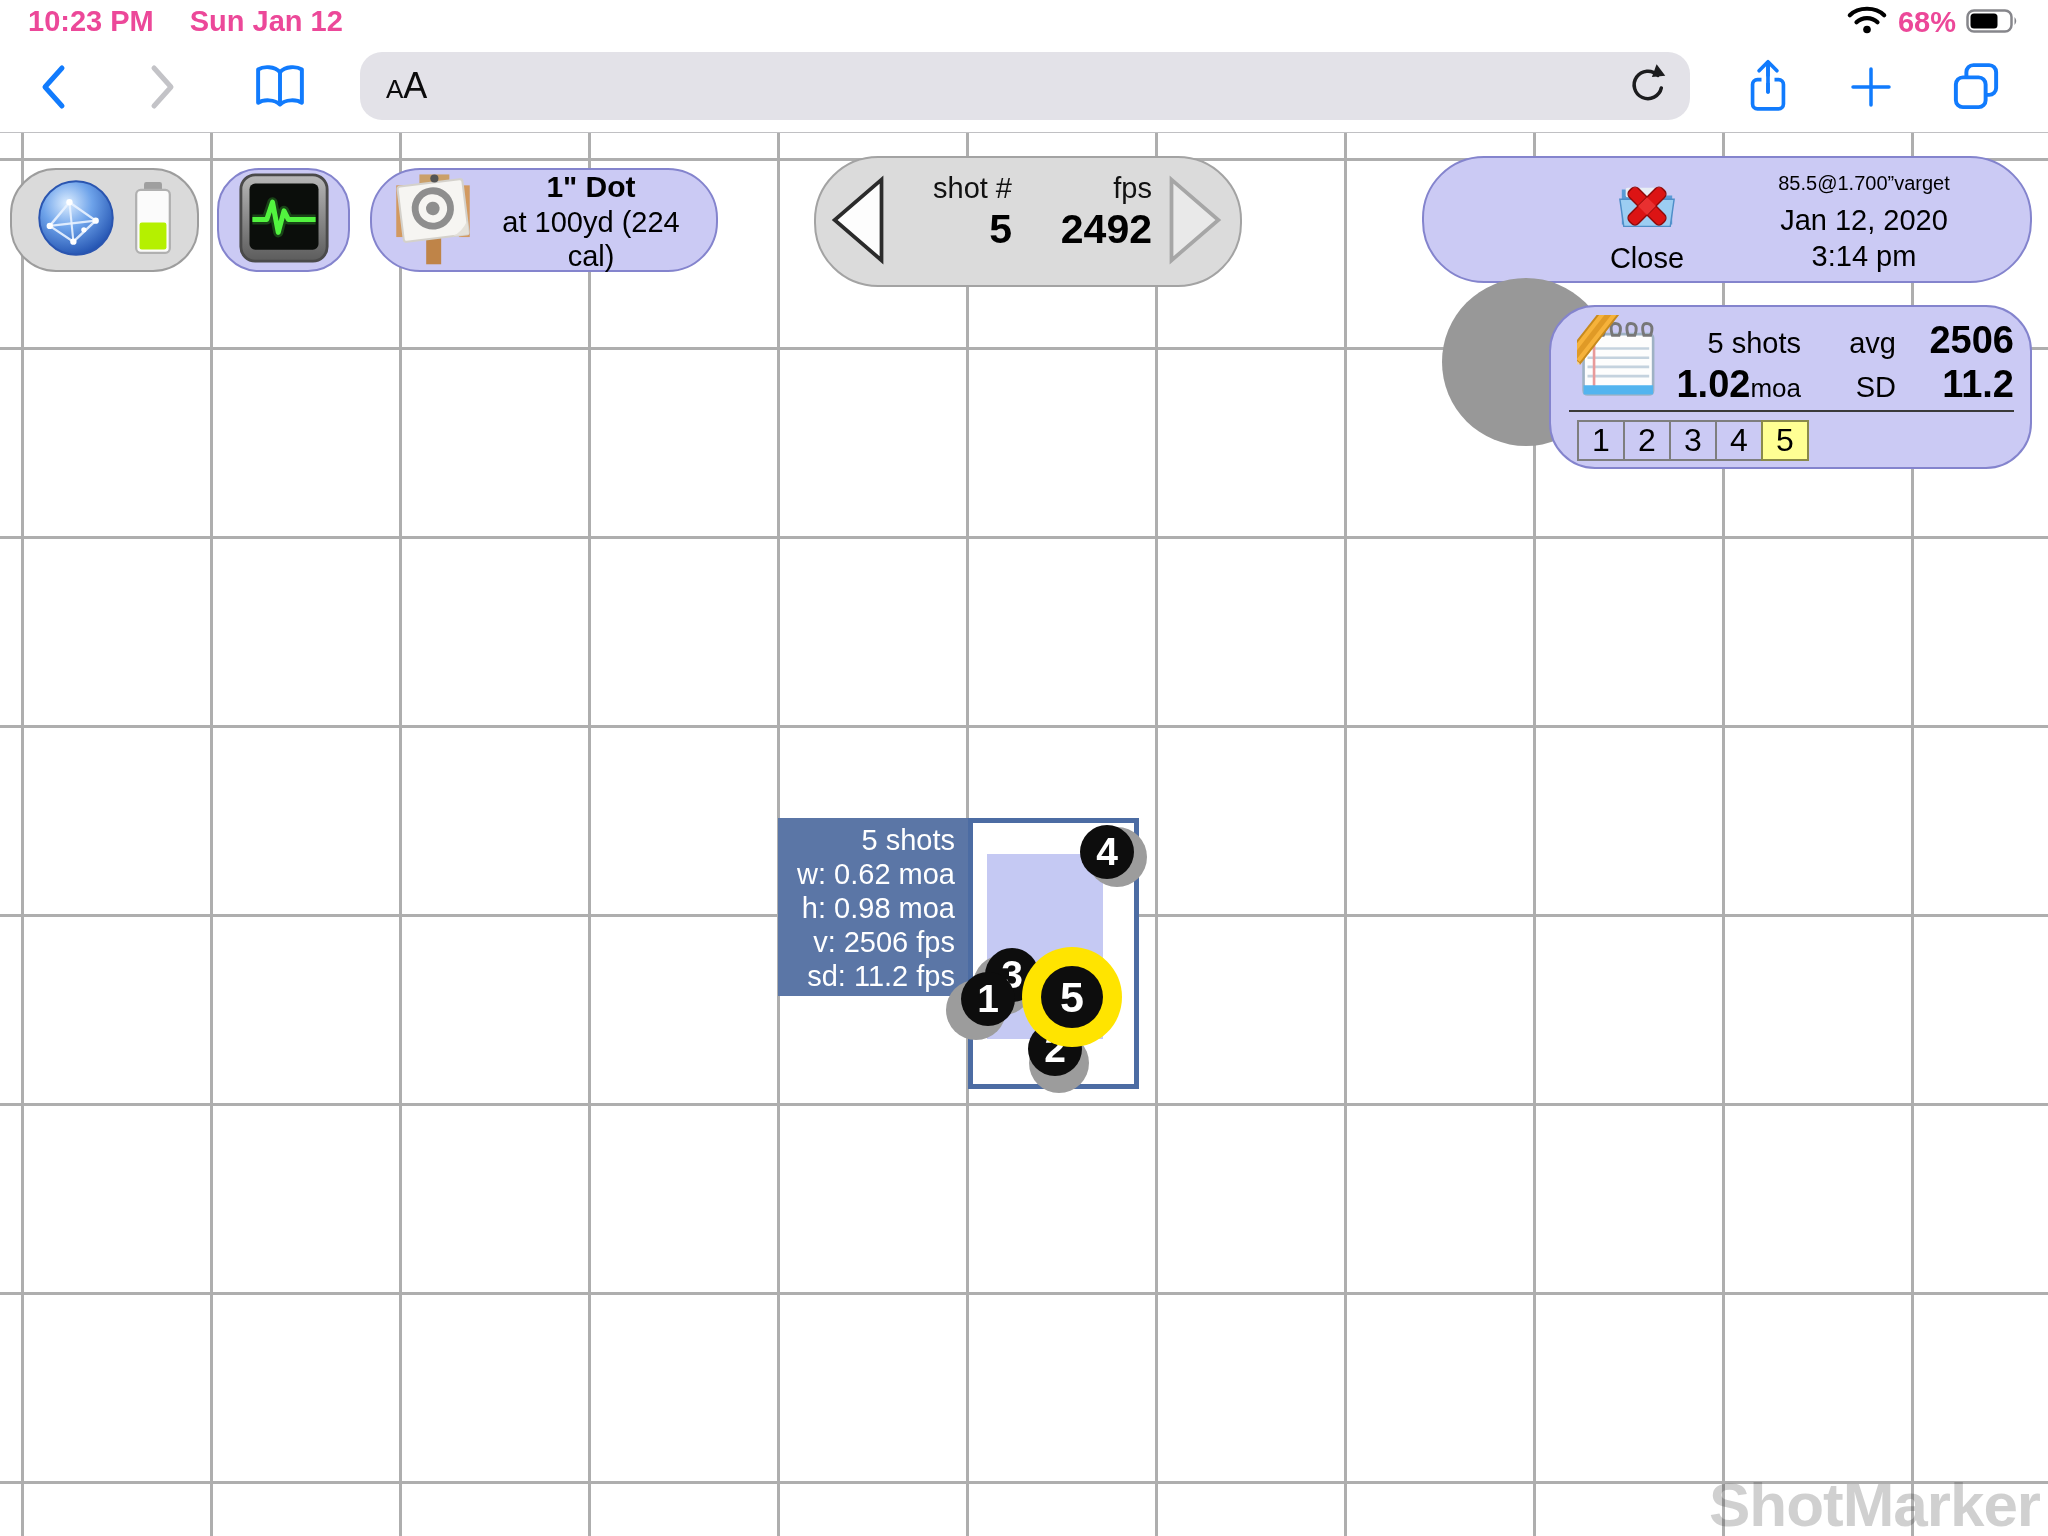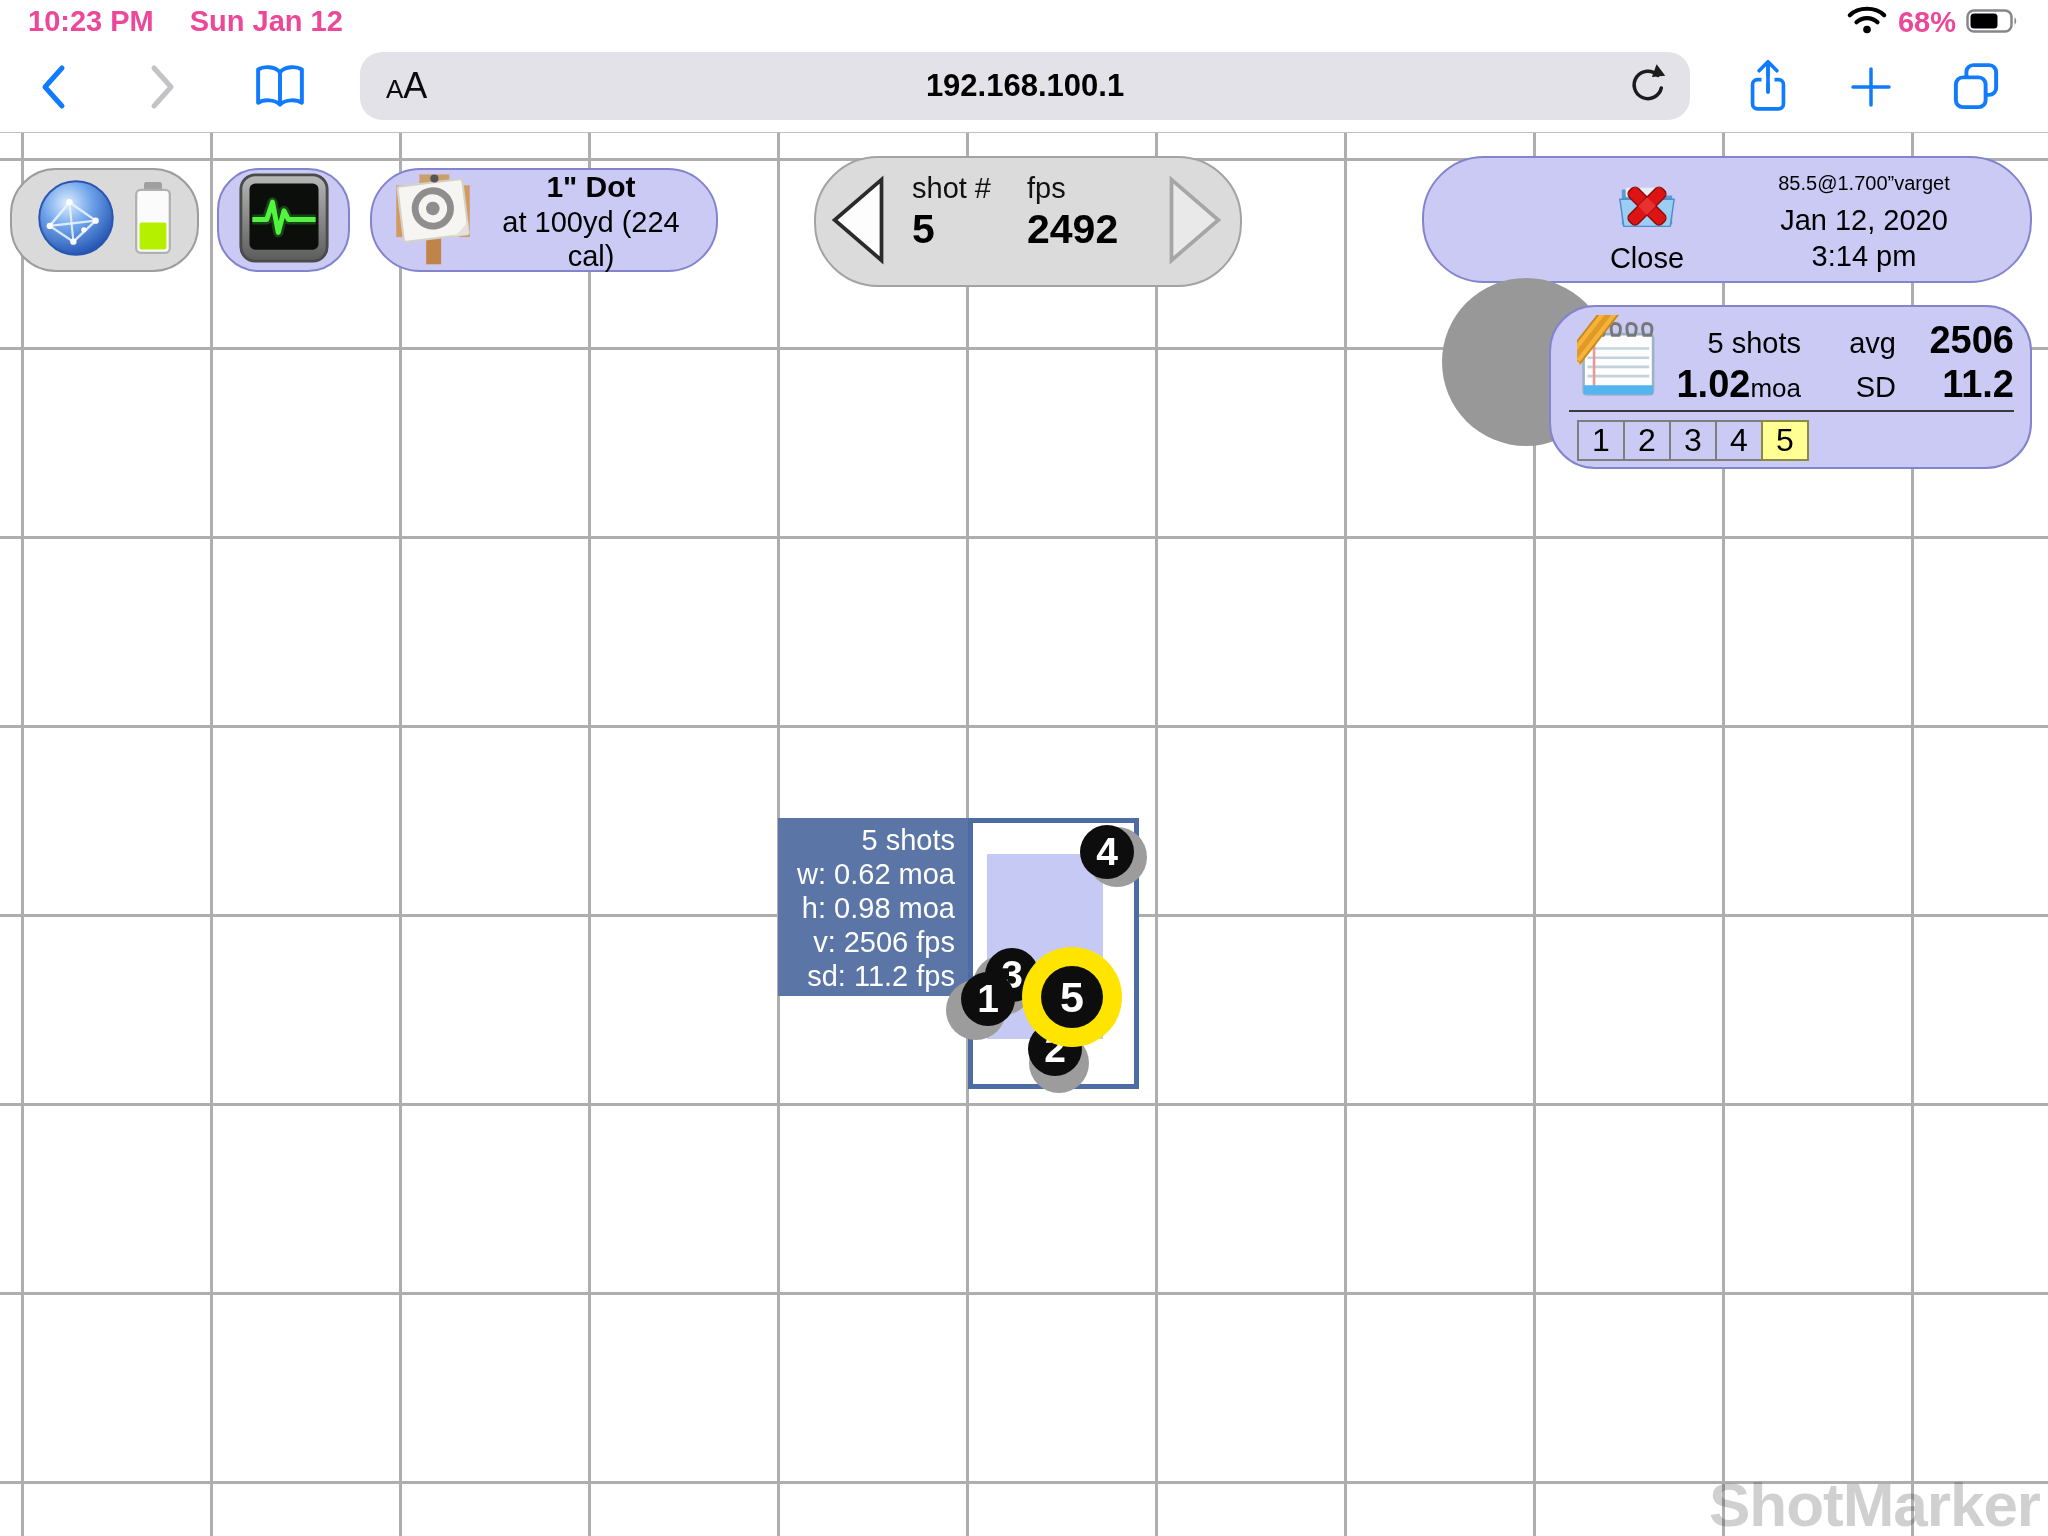--- a/index.html
+++ b/index.html
@@ -47,21 +47,21 @@
   #target-pill{left:370px;top:35px;width:348px;height:104px;border-radius:50px;padding-left:12px;}
   .tp-text{flex:1;text-align:center;padding-right:16px;}
   .tp-title{font-size:30px;font-weight:700;line-height:37px;}
   .tp-sub{font-size:29px;line-height:34px;}
 
   #shot-nav{left:814px;top:23px;width:424px;height:127px;border-radius:64px;
             background:#dbdbdb;border:2px solid #a3a3a3;position:absolute;}
   .nav-arrow{position:absolute;top:50%;transform:translateY(-50%);}
   #nav-prev{left:13px;}
   #nav-next{right:16px;}
-  .nav-col{position:absolute;top:14px;text-align:left;}
+  .nav-col{position:absolute;top:14px;text-align:right;}
   .nav-label{font-size:29px;color:#111;line-height:33px;}
   .nav-value{font-size:41px;font-weight:700;line-height:48px;}
   #nav-shot-col{left:96px;width:100px;}
   #nav-fps-col{left:211px;width:125px;}
 
   #session-pill{left:1422px;top:23px;width:610px;height:127px;border-radius:62px;}
   .sess-btn{position:absolute;top:0;height:100%;display:flex;flex-direction:column;
             align-items:center;justify-content:flex-end;padding-bottom:6px;box-sizing:border-box;}
   #delete-btn{left:40px;width:116px;}
   #close-btn{left:168px;width:110px;}
@@ -153,21 +153,20 @@
       <path d="M32 15 C26 8 13 8 7 12 V50 C13 46 26 46 32 52 C38 46 51 46 57 50 V12 C51 8 38 8 32 15 Z" stroke="#117bfd" stroke-width="4.5" fill="none" stroke-linejoin="round"></path>
       <line x1="32" y1="15" x2="32" y2="52" stroke="#117bfd" stroke-width="4.5"></line>
     </svg>
   </span>
 
   <div id="url-field">
     <span id="reader-btn">
       <span class="a-sm">A</span>
         <span class="a-lg">A</span>
     </span>
-    <span id="url-text">192.168.100.1</span>
     <span id="reload-btn">
       <svg width="44" height="44" viewBox="0 0 56 56">
         <path d="M43 17 A 17.5 17.5 0 1 0 47.5 33" stroke="#1c1c1e" stroke-width="4.5" fill="none" stroke-linecap="round"></path>
         <polygon points="41.5,3 52.5,17.5 35.5,19" fill="#1c1c1e"></polygon>
       </svg>
     </span>
   </div>
 
   <span class="tb-icon" style="left:1742px">
     <svg width="52" height="60" viewBox="0 0 64 72">

